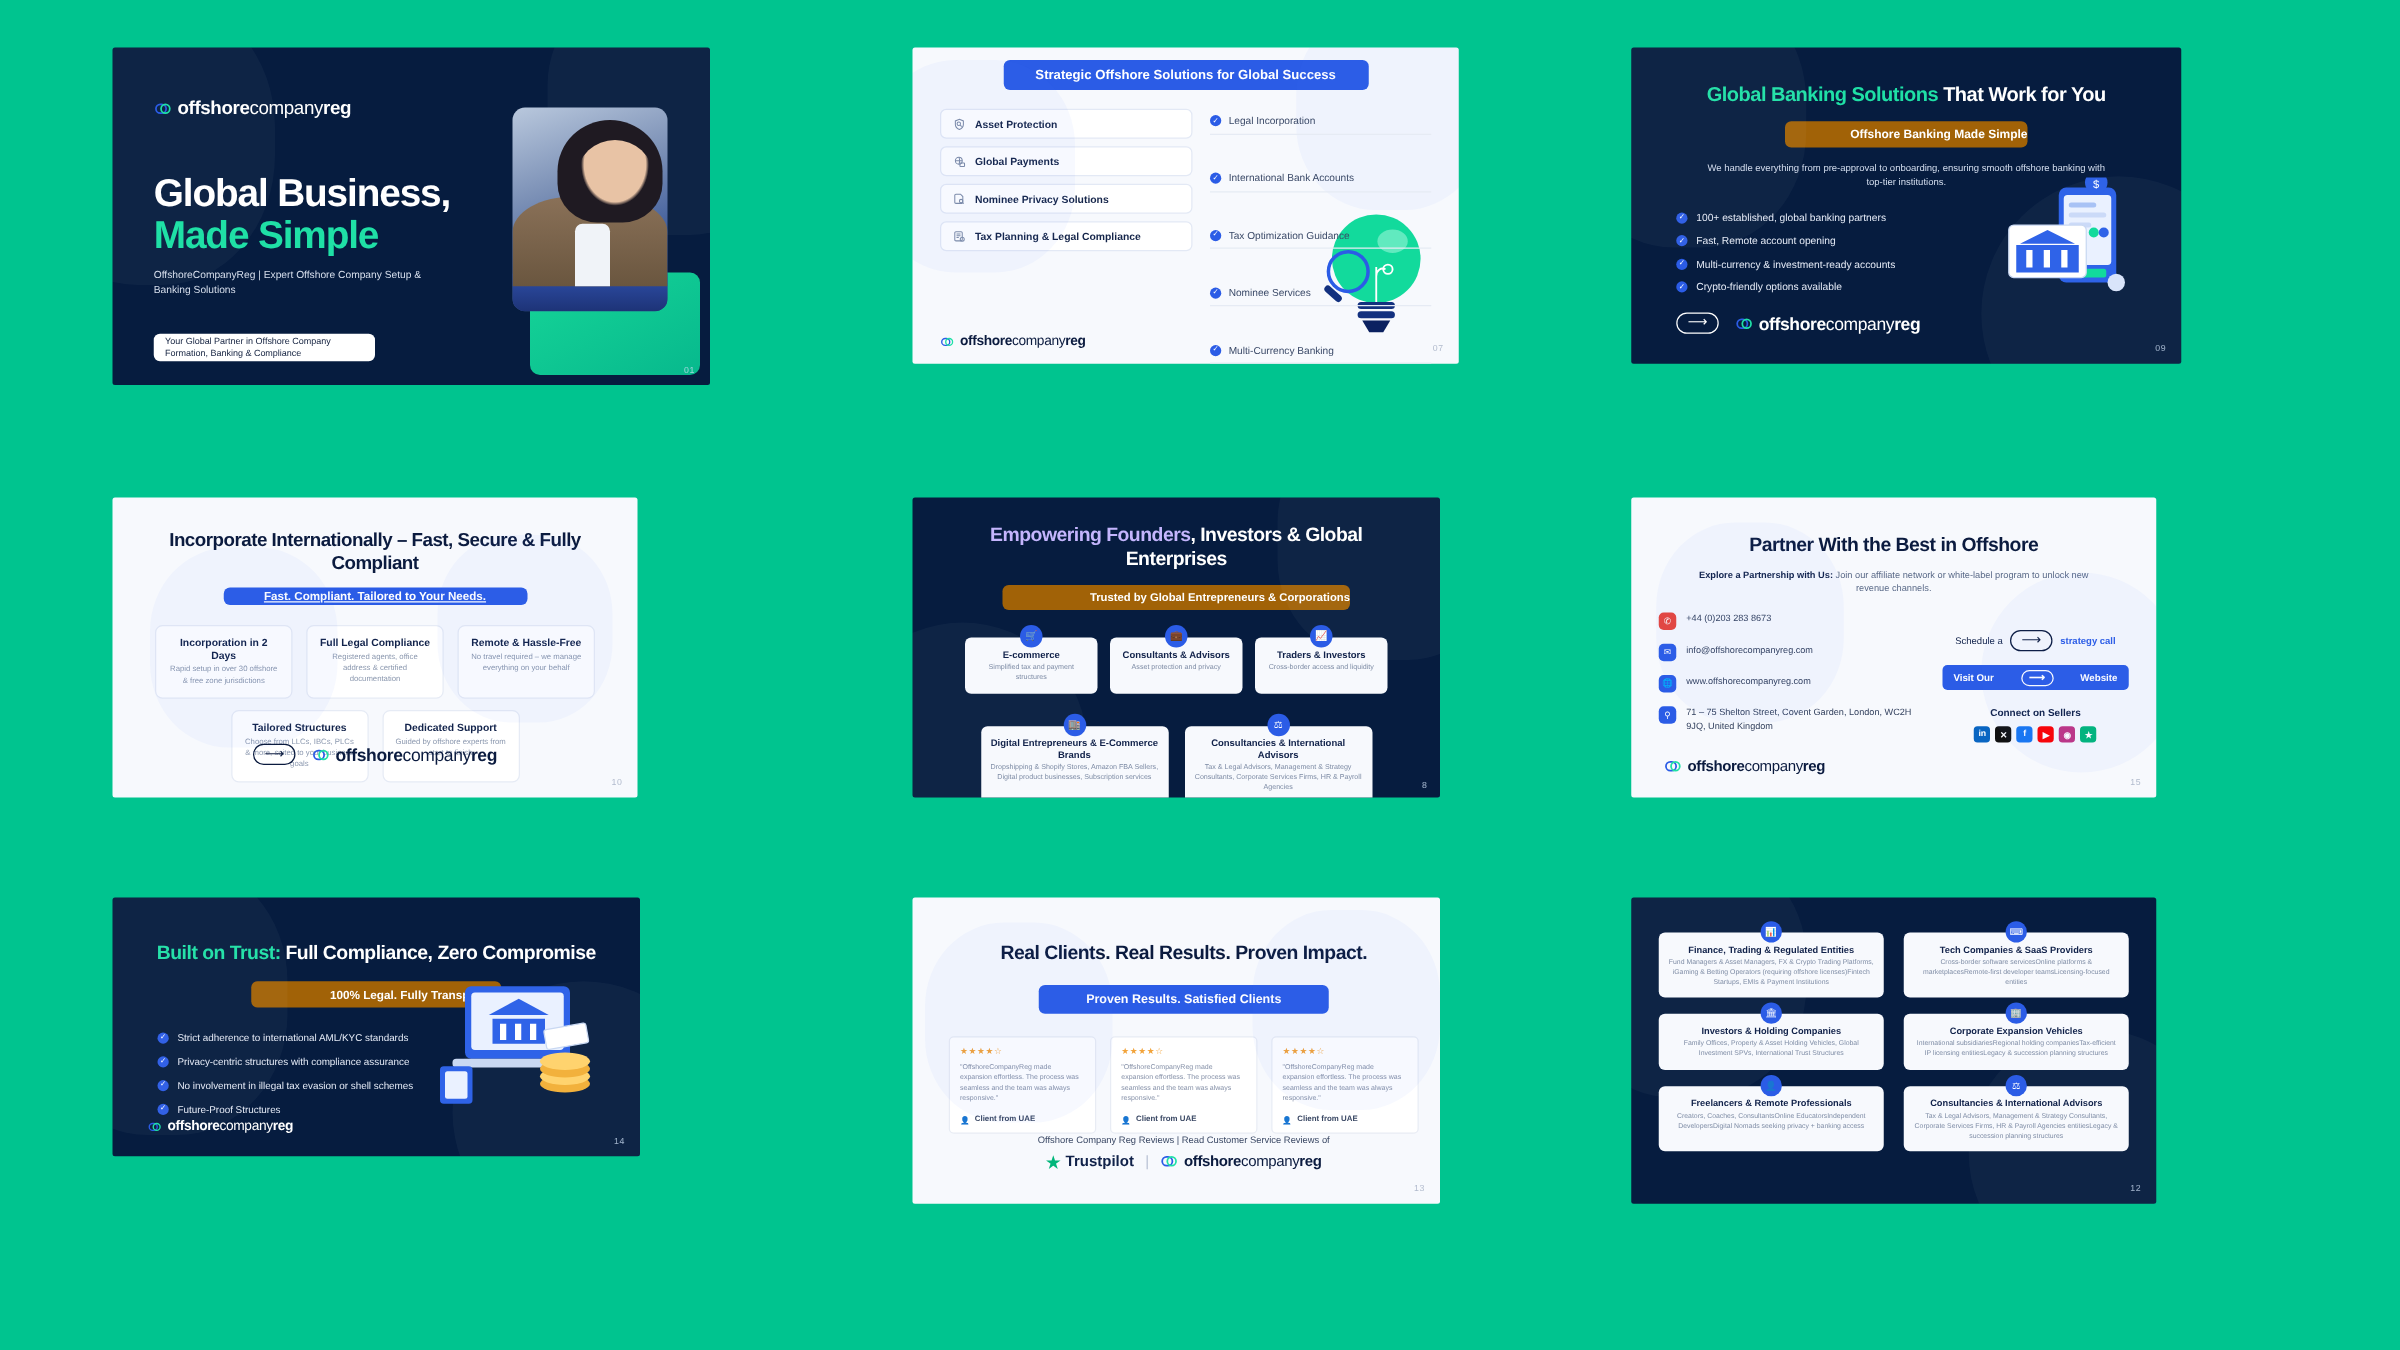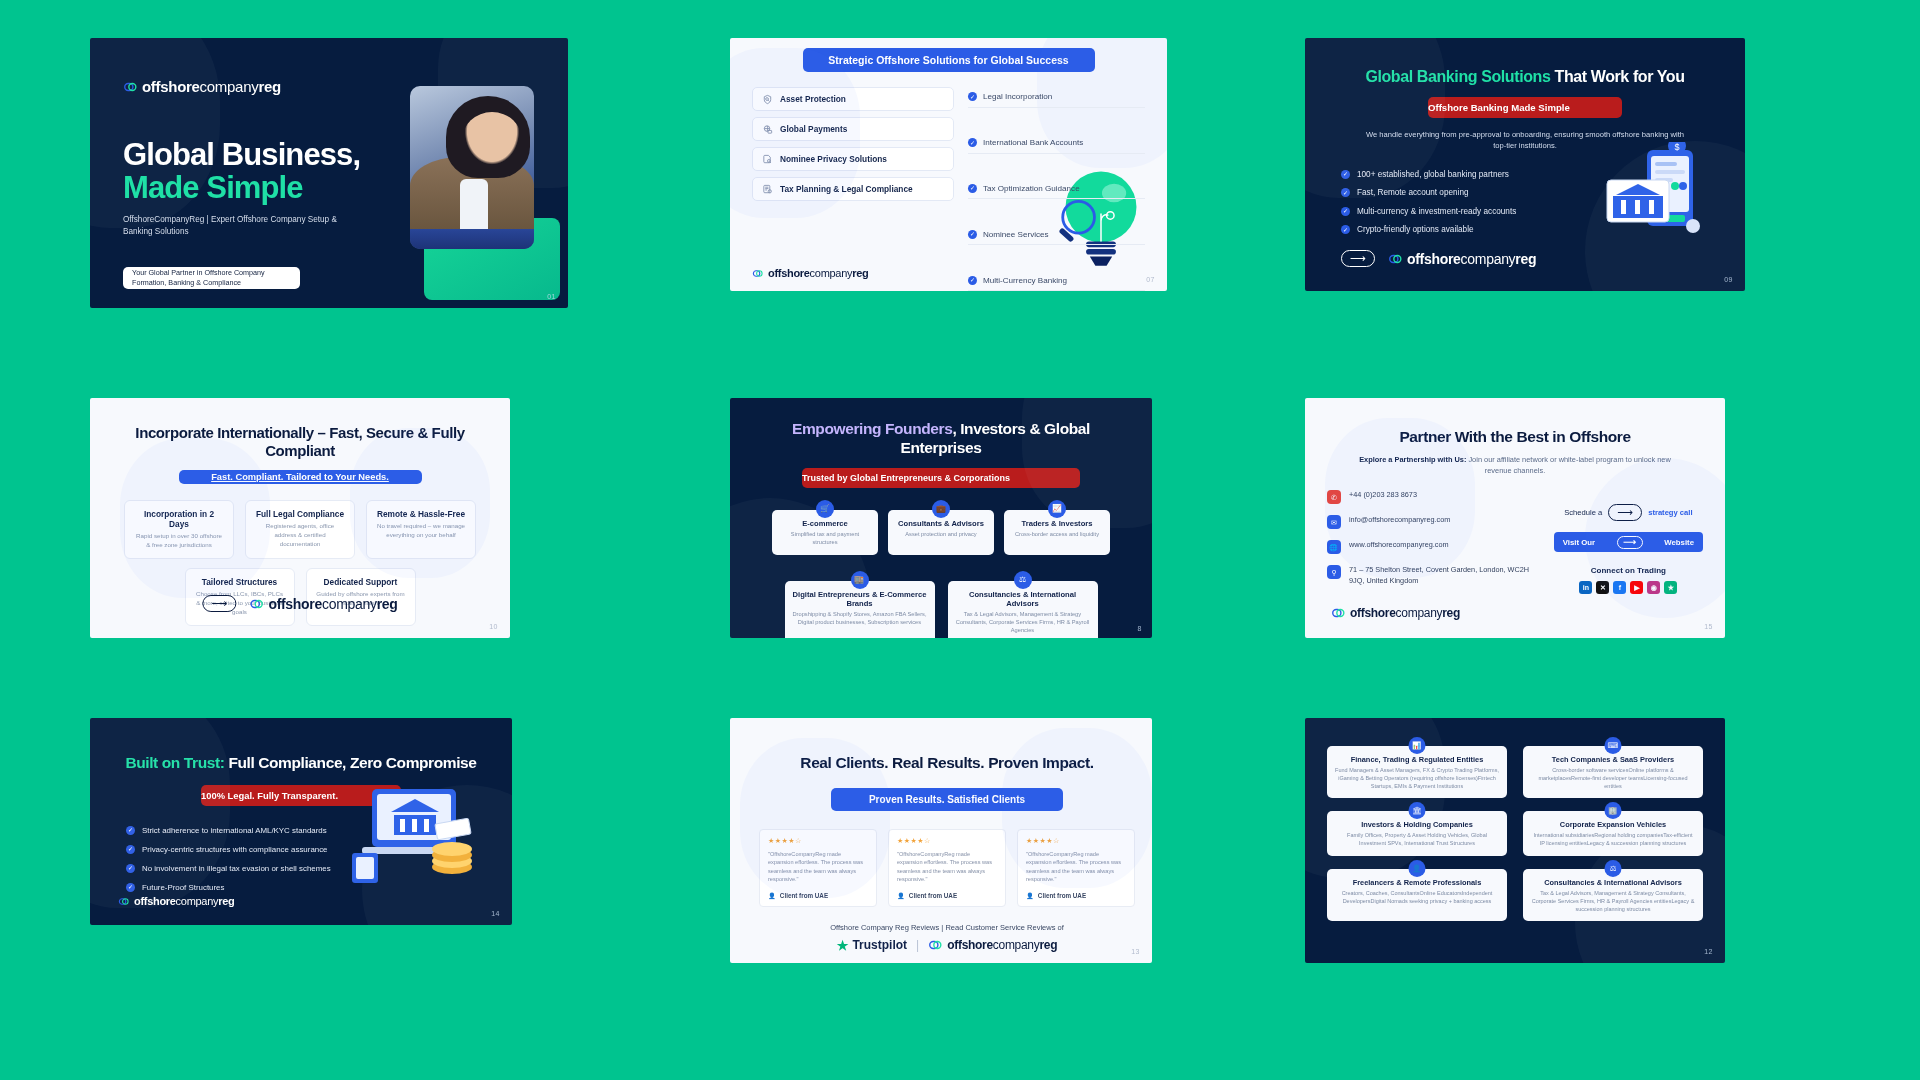--- a/index.html
+++ b/index.html
@@ -110,22 +110,22 @@
   .s2 .bulb { position: absolute; right: 18px; bottom: 14px; width: 96px; height: 112px; z-index: 1; }
   .s2 .logo { position: absolute; left: 22px; bottom: 12px; }
   .s2 .logo .txt { font-size: 11px; }
   .s2 .logo .mark { width: 11px; height: 11px; flex: 0 0 11px; }
 
   
   .s3 { width: 440px; height: 253px; }
   .s3 h2 { margin: 30px 18px 0; text-align: center; font-size: 16px; font-weight: 800; letter-spacing: -.4px; color: #fff; }
   .s3 h2 .accent { color: #1FE0A6; }
   .pill-dark {
-    display: block; margin: 11px auto 0; width: 194px; background: #b91c1c;
-    color: #fff; font-size: 9.6px; font-weight: 700; text-align: left;
+    display: block; margin: 11px auto 0; width: 194px; background: #a16207;
+    color: #fff; font-size: 9.6px; font-weight: 700; text-align: right;
     padding: 5px 0; border-radius: 5px;
   }
   .s3 .lede { margin: 11px auto 0; width: 330px; text-align: center; font-size: 7.6px; line-height: 1.5; color: #D3DDEE; }
   .s3 .bullets { margin: 18px 0 0 36px; display: flex; flex-direction: column; gap: 9.5px; width: 250px; }
   .s3 .bl { display: flex; align-items: center; gap: 7px; font-size: 8.2px; color: #E4EAF6; }
   .s3 .phone { position: absolute; right: 34px; top: 104px; width: 110px; height: 115px; }
   .s3 .logo { position: absolute; left: 36px; bottom: 24px; }
   .s3 .logo .txt { font-size: 14px; }
 
   
@@ -201,21 +201,21 @@
 
   
   .s8 { width: 422px; height: 245px; padding-left: 12px; }
   .s8 h2 { margin: 36px 0 0; text-align: center; font-size: 15.5px; font-weight: 800; letter-spacing: -.4px; }
   .s8 .pill-blue { width: 232px; font-size: 10px; margin-top: 16px; }
   .s8 .reviews { display: flex; justify-content: center; gap: 11px; margin-top: 18px; }
   .rcard { width: 118px; background: #fff; border: 1px solid #E8ECF4; border-radius: 4px; padding: 7px 8px 6px; }
   .rcard .stars { font-size: 7px; color: #F2A33A; letter-spacing: .5px; }
   .rcard .q { margin-top: 5px; font-size: 5.6px; line-height: 1.5; color: #8691A8; }
   .rcard .who { margin-top: 8px; display: flex; align-items: center; gap: 4px; font-size: 6.3px; color: #3A4864; font-weight: 600; }
-  .s8 .trustline { margin-top: 16px; text-align: center; font-size: 7.5px; color: #3A4864; }
+  .s8 .trustline { text-align: center; font-size: 7.5px; color: #3A4864; }
   .s8 .trustrow { margin-top: 6px; display: flex; align-items: center; justify-content: center; gap: 9px; }
   .s8 .tp { display: flex; align-items: center; gap: 4px; font-size: 12px; font-weight: 700; color: #11224A; }
   .s8 .tp .star { color: #00B67A; font-size: 13px; }
   .s8 .divider { color: #b9c2d4; font-size: 12px; }
 
   
   .s9 { width: 420px; height: 245px; }
   .s9 .grid { display: grid; grid-template-columns: 1fr 1fr; gap: 13px 16px; margin: 28px 22px 0; }
   .scard {
     background: #F7F9FD; border-radius: 5px; padding: 9px 8px 8px; text-align: center;
@@ -541,21 +541,21 @@
         <div class="sched">
           <span>Schedule a</span>
           <span class="arrow-pill" style="margin:0;">⟶</span>
           <span class="lnk">strategy call</span>
         </div>
         <div class="cta">
           <span>Visit Our</span>
           <span class="arrow-pill" style="margin:0;border-color:#fff;color:#fff;width:26px;height:13px;font-size:9px;">⟶</span>
           <span>Website</span>
         </div>
-        <div class="socialhead">Connect on Trading</div>
+        <div class="socialhead">Connect on Sellers</div>
         <div class="socials">
           <span class="sicon" style="background:#0A66C2;">in</span>
           <span class="sicon" style="background:#111111;">✕</span>
           <span class="sicon" style="background:#1877F2;">f</span>
           <span class="sicon" style="background:#FF0000;">▶</span>
           <span class="sicon" style="background:#C13584;">◉</span>
           <span class="sicon" style="background:#00B67A;">★</span>
         </div>
       </div>
     </div>

